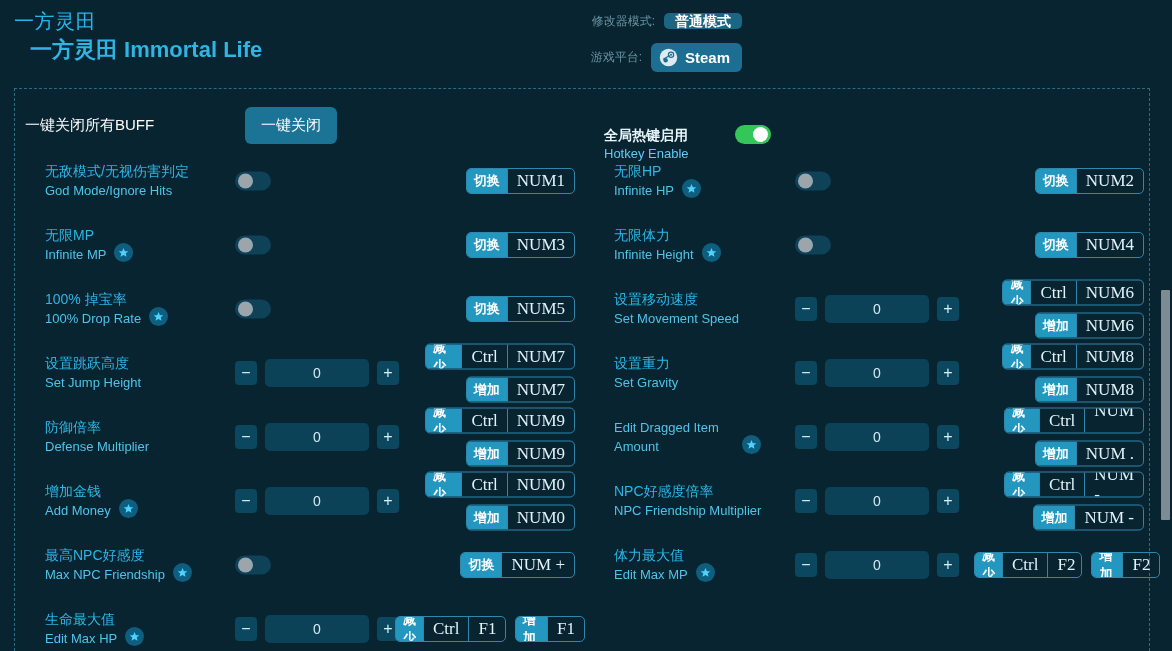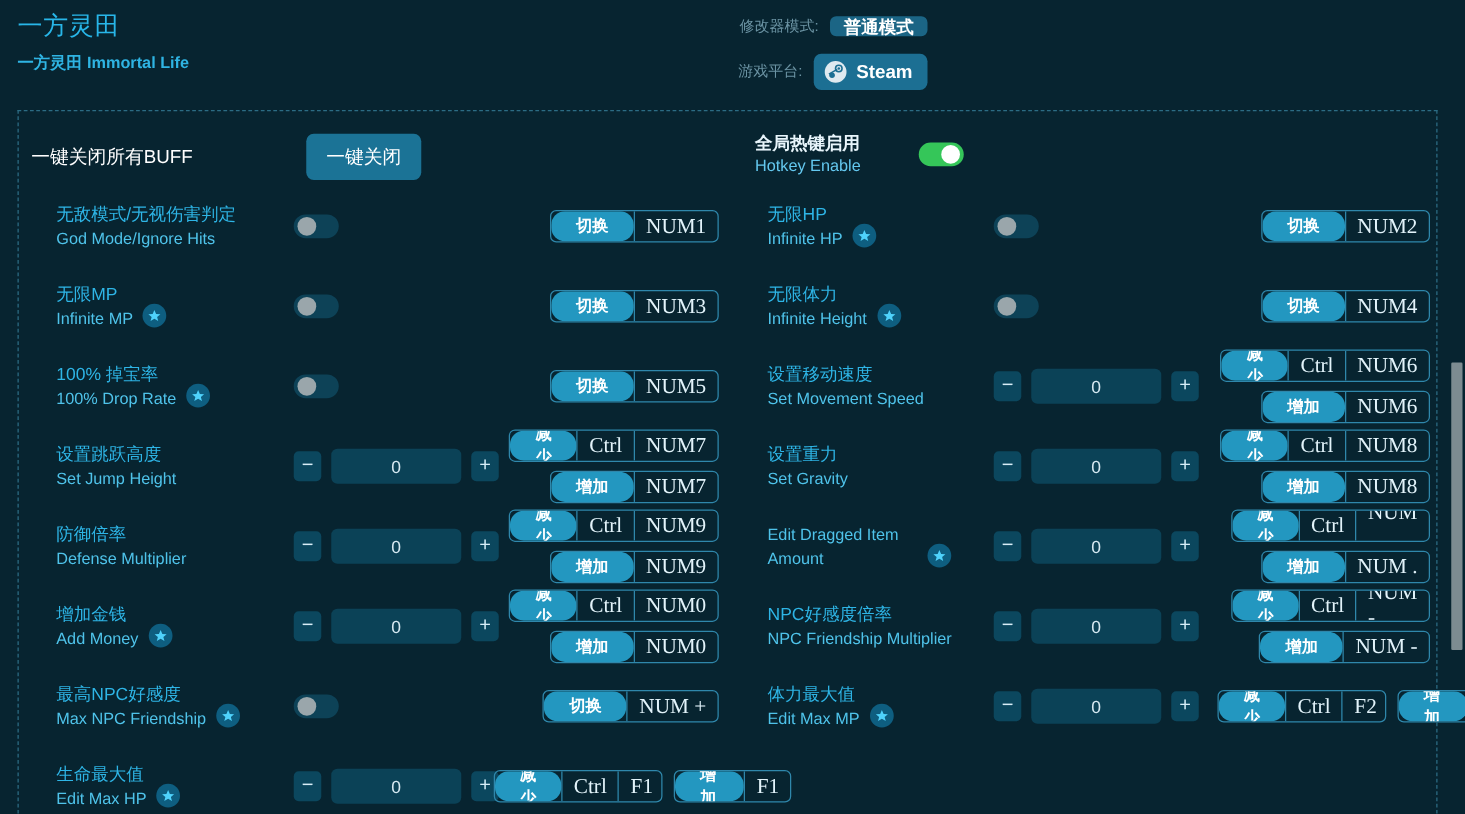--- a/index.html
+++ b/index.html
@@ -29,25 +29,26 @@
     top: 8px;
   }
   .title-main {
     font-size: 20px;
     font-weight: normal;
     color: #28b6e8;
     letter-spacing: .5px;
     line-height: 26px;
   }
   .title-sub {
-    font-size: 13px;
+    font-size: 22px;
     font-weight: bold;
     color: #2fb4e3;
     line-height: 24px;
     margin-top: 4px;
+    margin-left: 16px;
   }
   .header-right {
     position: absolute;
     right: 430px;
     top: 6px;
     width: 180px;
   }
   .hr-row {
     display: flex;
     align-items: center;
@@ -127,21 +128,21 @@
     padding: 9px 16px;
     cursor: pointer;
   }
   .hotkey-enable {
     position: absolute;
     left: 589px;
     top: 16px;
     display: flex;
     align-items: center;
   }
-  .he-text .cn { font-size: 14px; font-weight: bold; color:#e8f5fb; line-height: 19px;}
+  .he-text .cn { font-size: 14px; font-weight: bold; color:#e8f5fb; line-height: 19px; margin-top: 21px;}
   .he-text .en { font-size: 13px; color:#64c8ef; line-height: 18px;}
   .switch {
     width: 36px; height: 19px;
     border-radius: 10px;
     background: #0d4257;
     position: relative;
     display: inline-block;
     cursor: pointer;
     flex: none;
   }
@@ -277,24 +278,23 @@
     overflow: hidden;
     height: 24px;
     cursor: pointer;
     background: transparent;
   }
   .chip .act {
     background: #2397c0;
     color: #ffffff;
     font-size: 13px;
     font-weight: bold;
-    padding: 0 20px;
-    display: flex;
-    align-items: center;
-    border-radius: 11px;
+    padding: 0 7px;
+    display: flex;
+    align-items: center;
   }
   .chip .key {
     color: #e2f3fa;
     font-size: 17px;
     padding: 0 9px;
     display: flex;
     align-items: center;
     border-left: 1px solid #2f87ab;
     font-family: Liberation Serif, serif;
   }

